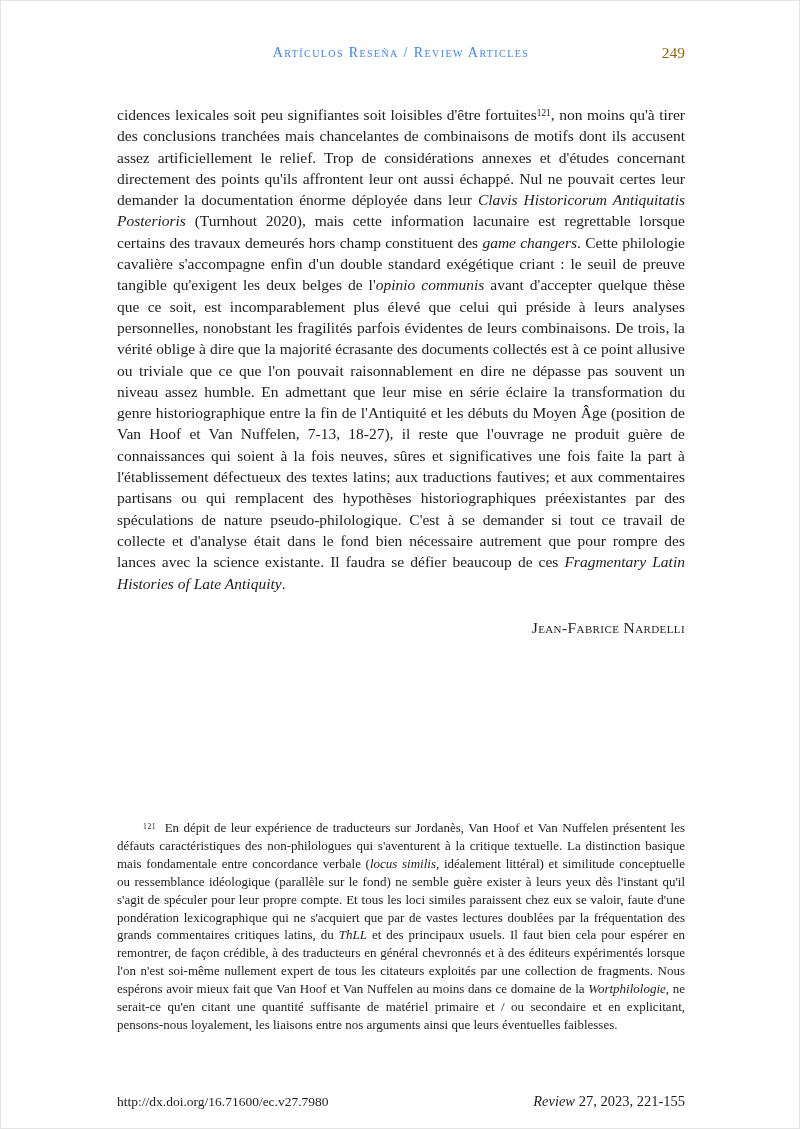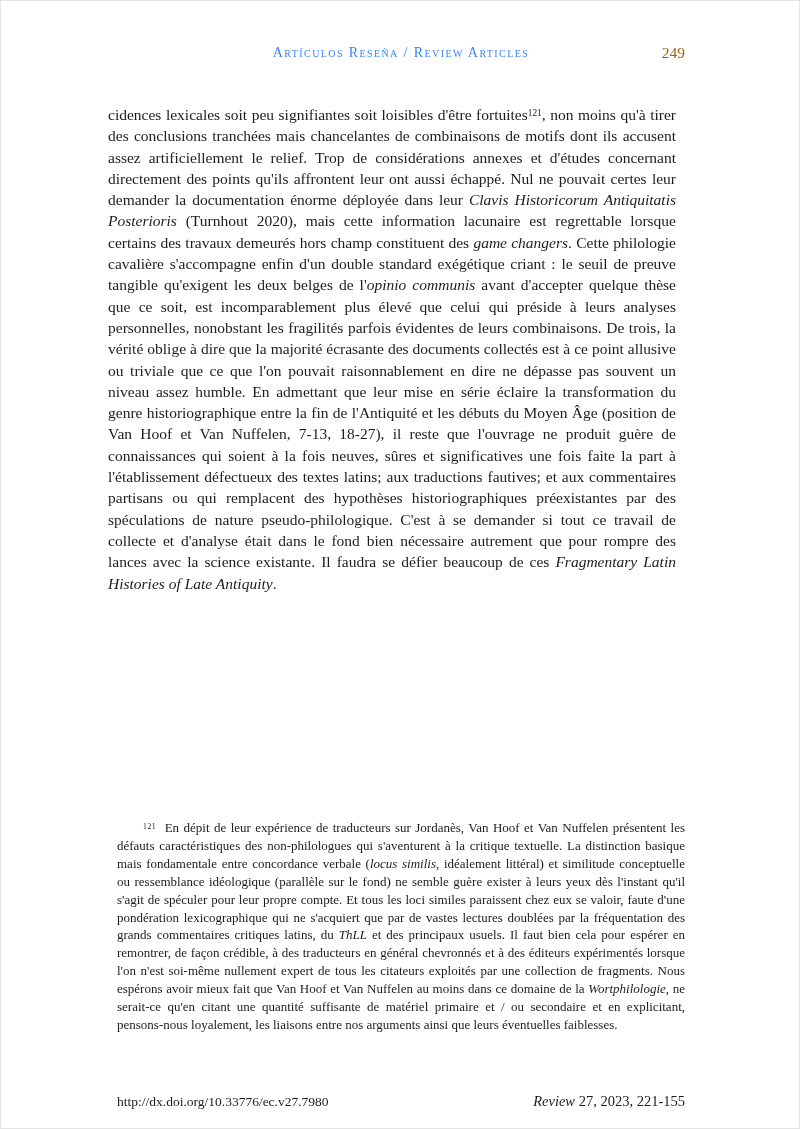--- a/index.html
+++ b/index.html
@@ -37,21 +37,21 @@
     right: 0;
     top: -1px;
     font-size: 15.5px;
     color: #a16207;
   }
 
   
   .content {
     position: absolute;
     top: 103px;
-    left: 107px;
+    left: 116px;
     width: 568px;
   }
   .body-paragraph {
     margin: 0;
     font-size: 15.5px;
     line-height: 21.3px;
     text-align: justify;
   }
   em { font-style: italic; }
   sup {
@@ -109,25 +109,26 @@
 
   <div class="running-head">
     <div class="head-title">Artículos Reseña / Review Articles</div>
     <div class="page-number">249</div>
   </div>
 
   <div class="content">
     <p class="body-paragraph"><span>cidences lexicales soit peu signifiantes soit loisibles d'être fortuites</span><sup>121</sup><span>, non moins qu'à tirer des conclusions tranchées mais chancelantes de combinaisons de motifs dont ils accusent assez artificiellement le relief. Trop de considérations annexes et d'études concernant directement des points qu'ils affrontent leur ont aussi échappé. Nul ne pouvait certes leur demander la documentation énorme déployée dans leur </span><em>Clavis Historicorum Antiquitatis Posterioris</em><span> (Turnhout 2020), mais cette information lacunaire est regrettable lorsque certains des travaux demeurés hors champ constituent des </span><em>game changers</em><span>. Cette philologie cavalière s'accompagne enfin d'un double standard exégétique criant : le seuil de preuve tangible qu'exigent les deux belges de l'</span><em>opinio communis</em><span> avant d'accepter quelque thèse que ce soit, est incomparablement plus élevé que celui qui préside à leurs analyses personnelles, nonobstant les fragilités parfois évidentes de leurs combinaisons. De trois, la vérité oblige à dire que la majorité écrasante des documents collectés est à ce point allusive ou triviale que ce que l'on pouvait raisonnablement en dire ne dépasse pas souvent un niveau assez humble. En admettant que leur mise en série éclaire la transformation du genre historiographique entre la fin de l'Antiquité et les débuts du Moyen Âge (position de Van Hoof et Van Nuffelen, 7-13, 18-27), il reste que l'ouvrage ne produit guère de connaissances qui soient à la fois neuves, sûres et significatives une fois faite la part à l'établissement défectueux des textes latins; aux traductions fautives; et aux commentaires partisans ou qui remplacent des hypothèses historiographiques préexistantes par des spéculations de nature pseudo-philologique. C'est à se demander si tout ce travail de collecte et d'analyse était dans le fond bien nécessaire autrement que pour rompre des lances avec la science existante. Il faudra se défier beaucoup de ces </span><em>Fragmentary Latin Histories of Late Antiquity</em><span>.</span></p>
 
     <div class="signature">
+      <div class="author-name">Jean-Fabrice Nardelli</div>
     </div>
   </div>
 
   <div class="footnote"><sup>121</sup><span> En dépit de leur expérience de traducteurs sur Jordanès, Van Hoof et Van Nuffelen présentent les défauts caractéristiques des non-philologues qui s'aventurent à la critique textuelle. La distinction basique mais fondamentale entre concordance verbale (</span><em>locus similis</em><span>, idéalement littéral) et similitude conceptuelle ou ressemblance idéologique (parallèle sur le fond) ne semble guère exister à leurs yeux dès l'instant qu'il s'agit de spéculer pour leur propre compte. Et tous les loci similes paraissent chez eux se valoir, faute d'une pondération lexicographique qui ne s'acquiert que par de vastes lectures doublées par la fréquentation des grands commentaires critiques latins, du </span><em>ThLL</em><span> et des principaux usuels. Il faut bien cela pour espérer en remontrer, de façon crédible, à des traducteurs en général chevronnés et à des éditeurs expérimentés lorsque l'on n'est soi-même nullement expert de tous les citateurs exploités par une collection de fragments. Nous espérons avoir mieux fait que Van Hoof et Van Nuffelen au moins dans ce domaine de la </span><em>Wortphilologie</em><span>, ne serait-ce qu'en citant une quantité suffisante de matériel primaire et / ou secondaire et en explicitant, pensons-nous loyalement, les liaisons entre nos arguments ainsi que leurs éventuelles faiblesses.</span></div>
 
   <div class="page-footer">
-    <span class="doi">http://dx.doi.org/10.33776/ec.v27.7980</span>
+    <span class="doi">http://dx.doi.org/16.71600/ec.v27.7980</span>
     <span class="journal-ref">
       <span class="journal-name">Review</span><span> 27, 2023, 221-155</span>
     </span>
   </div>
 
 </div>
 
 </body></html>

